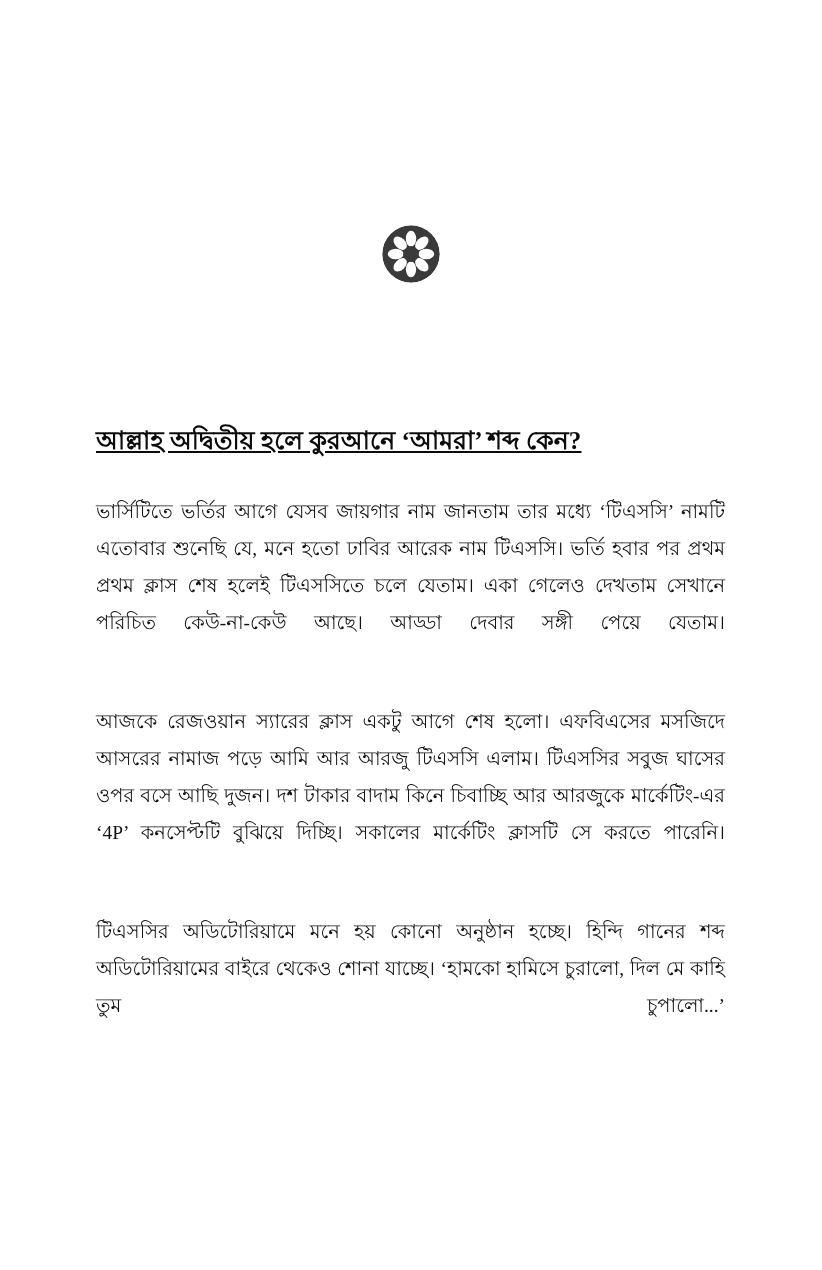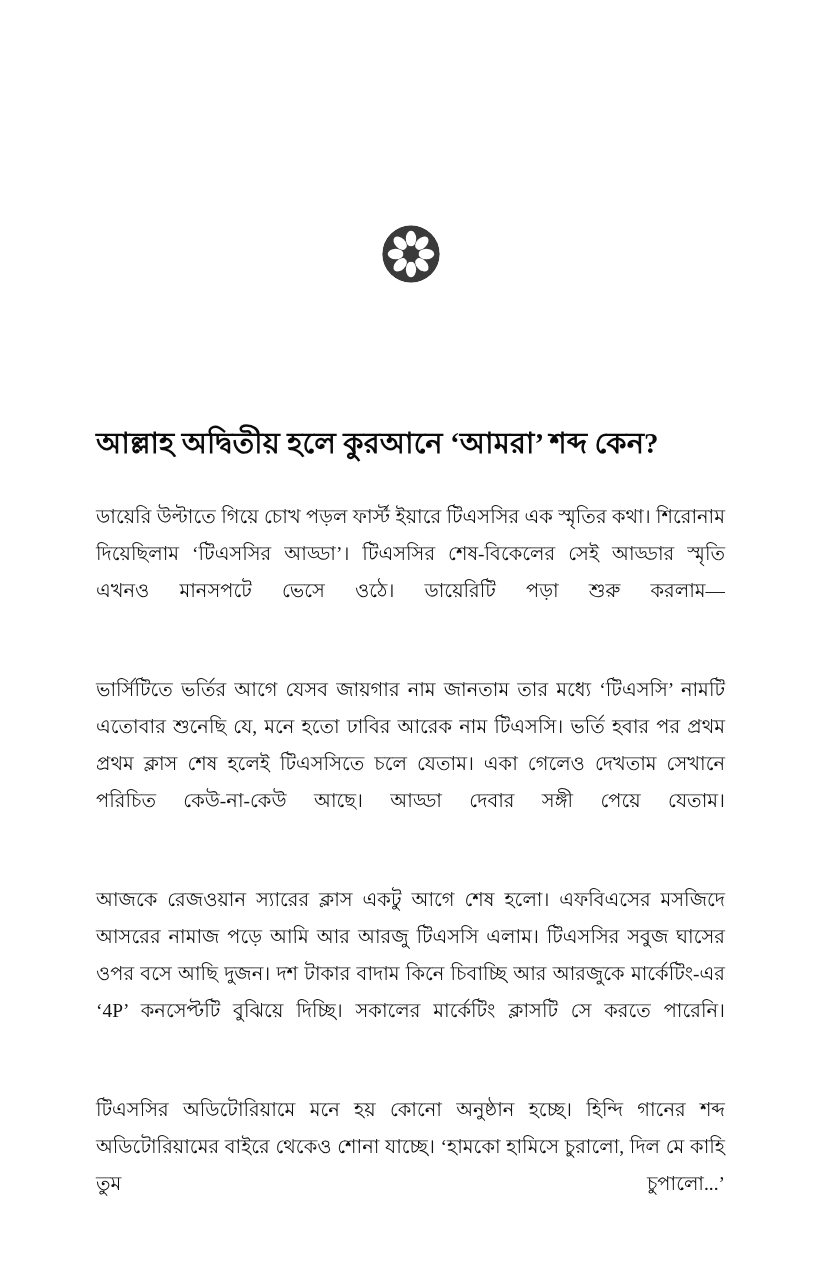--- a/index.html
+++ b/index.html
@@ -45,27 +45,28 @@
   #text-column {
     position: absolute;
     left: 96px;
     top: 424px;
     width: 629px;
   }
 
   #chapter-heading {
     font-family: "Liberation Serif", "DejaVu Serif", serif;
     font-weight: 700;
-    font-size: 29px;
+    font-size: 25px;
     line-height: 1.32;
     letter-spacing: 0.1px;
     color: #0b0b0b;
     margin: 0 0 36px 0;
     text-align: left;
     white-space: nowrap;
+    text-decoration: underline;
   }
 
   .para {
     margin: 0 0 25px 0;
     font-size: 19.4px;
     line-height: 37px;
     text-align: justify;
     text-justify: inter-word;
     color: #121212;
     word-spacing: 0.2px;
@@ -132,20 +133,19 @@
 
         <circle cx="50" cy="50" r="10.5" fill="none" stroke="#3a3a3a" stroke-width="4.6"></circle>
       </svg>
     </span>
   </div>
 
   <div id="text-column">
 
     <h1 id="chapter-heading">আল্লাহ অদ্বিতীয় হলে কুরআনে ‘আমরা’ শব্দ কেন?</h1>
 
-    <p class="para">ডায়েরি উল্টাতে গিয়ে চোখ পড়ল ফার্স্ট ইয়ারে টিএসসির এক স্মৃতির কথা। শিরোনাম দিয়েছিলাম ‘টিএসসির আড্ডা’। টিএসসির শেষ-বিকেলের সেই আড্ডার স্মৃতি এখনও মানসপটে ভেসে ওঠে। ডায়েরিটি পড়া শুরু করলাম—</p>
     <p class="para">ভার্সিটিতে ভর্তির আগে যেসব জায়গার নাম জানতাম তার মধ্যে ‘টিএসসি’ নামটি এতোবার শুনেছি যে, মনে হতো ঢাবির আরেক নাম টিএসসি। ভর্তি হবার পর প্রথম প্রথম ক্লাস শেষ হলেই টিএসসিতে চলে যেতাম। একা গেলেও দেখতাম সেখানে পরিচিত কেউ-না-কেউ আছে। আড্ডা দেবার সঙ্গী পেয়ে যেতাম।</p>
     <p class="para">আজকে রেজওয়ান স্যারের ক্লাস একটু আগে শেষ হলো। এফবিএসের মসজিদে আসরের নামাজ পড়ে আমি আর আরজু টিএসসি এলাম। টিএসসির সবুজ ঘাসের ওপর বসে আছি দুজন। দশ টাকার বাদাম কিনে চিবাচ্ছি আর আরজুকে মার্কেটিং-এর ‘4P’ কনসেপ্টটি বুঝিয়ে দিচ্ছি। সকালের মার্কেটিং ক্লাসটি সে করতে পারেনি।</p>
     <p class="para">টিএসসির অডিটোরিয়ামে মনে হয় কোনো অনুষ্ঠান হচ্ছে। হিন্দি গানের শব্দ অডিটোরিয়ামের বাইরে থেকেও শোনা যাচ্ছে। ‘হামকো হামিসে চুরালো, দিল মে কাহি তুম চুপালো...’</p>
 
   </div>
 
 </div>
 
 </body></html>

